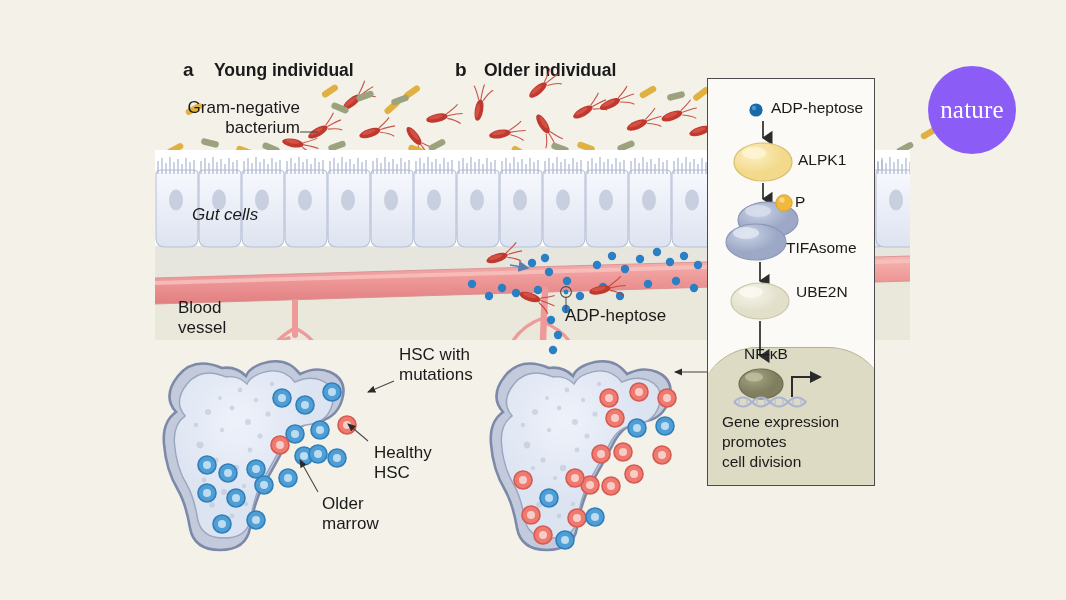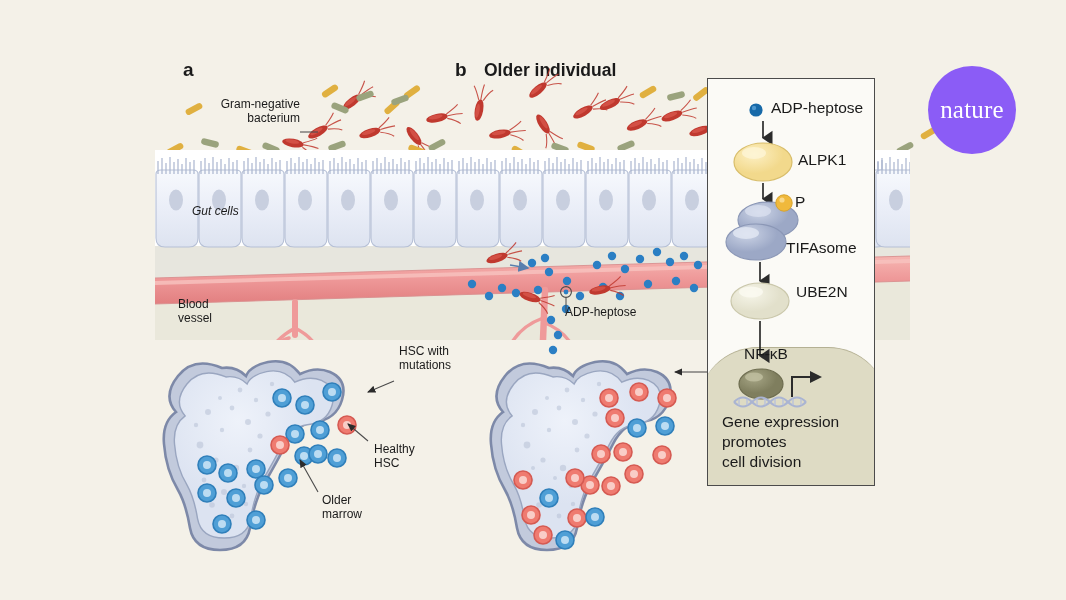--- a/index.html
+++ b/index.html
@@ -15,21 +15,21 @@
   .panel-tag {
     position: absolute; font-weight: bold; font-size: 19px; color: #1a1a1a;
     letter-spacing: 0.1px;
   }
   .panel-title {
     position: absolute; font-weight: bold; font-size: 17.5px; color: #1a1a1a;
   }
 
   
   .lbl {
-    position: absolute; font-size: 12px; color: #1a1a1a; line-height: 1.15;
+    position: absolute; font-size: 17px; color: #1a1a1a; line-height: 1.15;
     white-space: pre-line;
   }
   .lbl.r { text-align: right; }
 
   
   #illus {
     position: absolute; left: 155px; top: 150px; width: 755px; height: 190px;
     overflow: hidden;
   }
   .tissue-upper {
@@ -77,20 +77,21 @@
 
   svg { overflow: visible; display: block; }
   .abs-svg { position: absolute; left: 0; top: 0; pointer-events: none; }
 </style>
 </head>
 <body>
 
 <div id="stage">
 
   <div class="panel-tag" style="left:183px; top:59px;">a</div>
+  <div class="panel-title" style="left:214px; top:60px;">Young individual</div>
 
   <div class="panel-tag" style="left:455px; top:59px;">b</div>
   <div class="panel-title" style="left:484px; top:60px;">Older individual</div>
 
   <svg class="abs-svg" width="1066" height="600">
     <defs>
       <g id="rod-red">
         <ellipse rx="11" ry="4.2" fill="#c0392f"></ellipse>
         <g stroke="#c0392f" stroke-width="1.1" fill="none" opacity="0.85">
           <path d="M10,-2 q9,-4 13,-7"></path>

